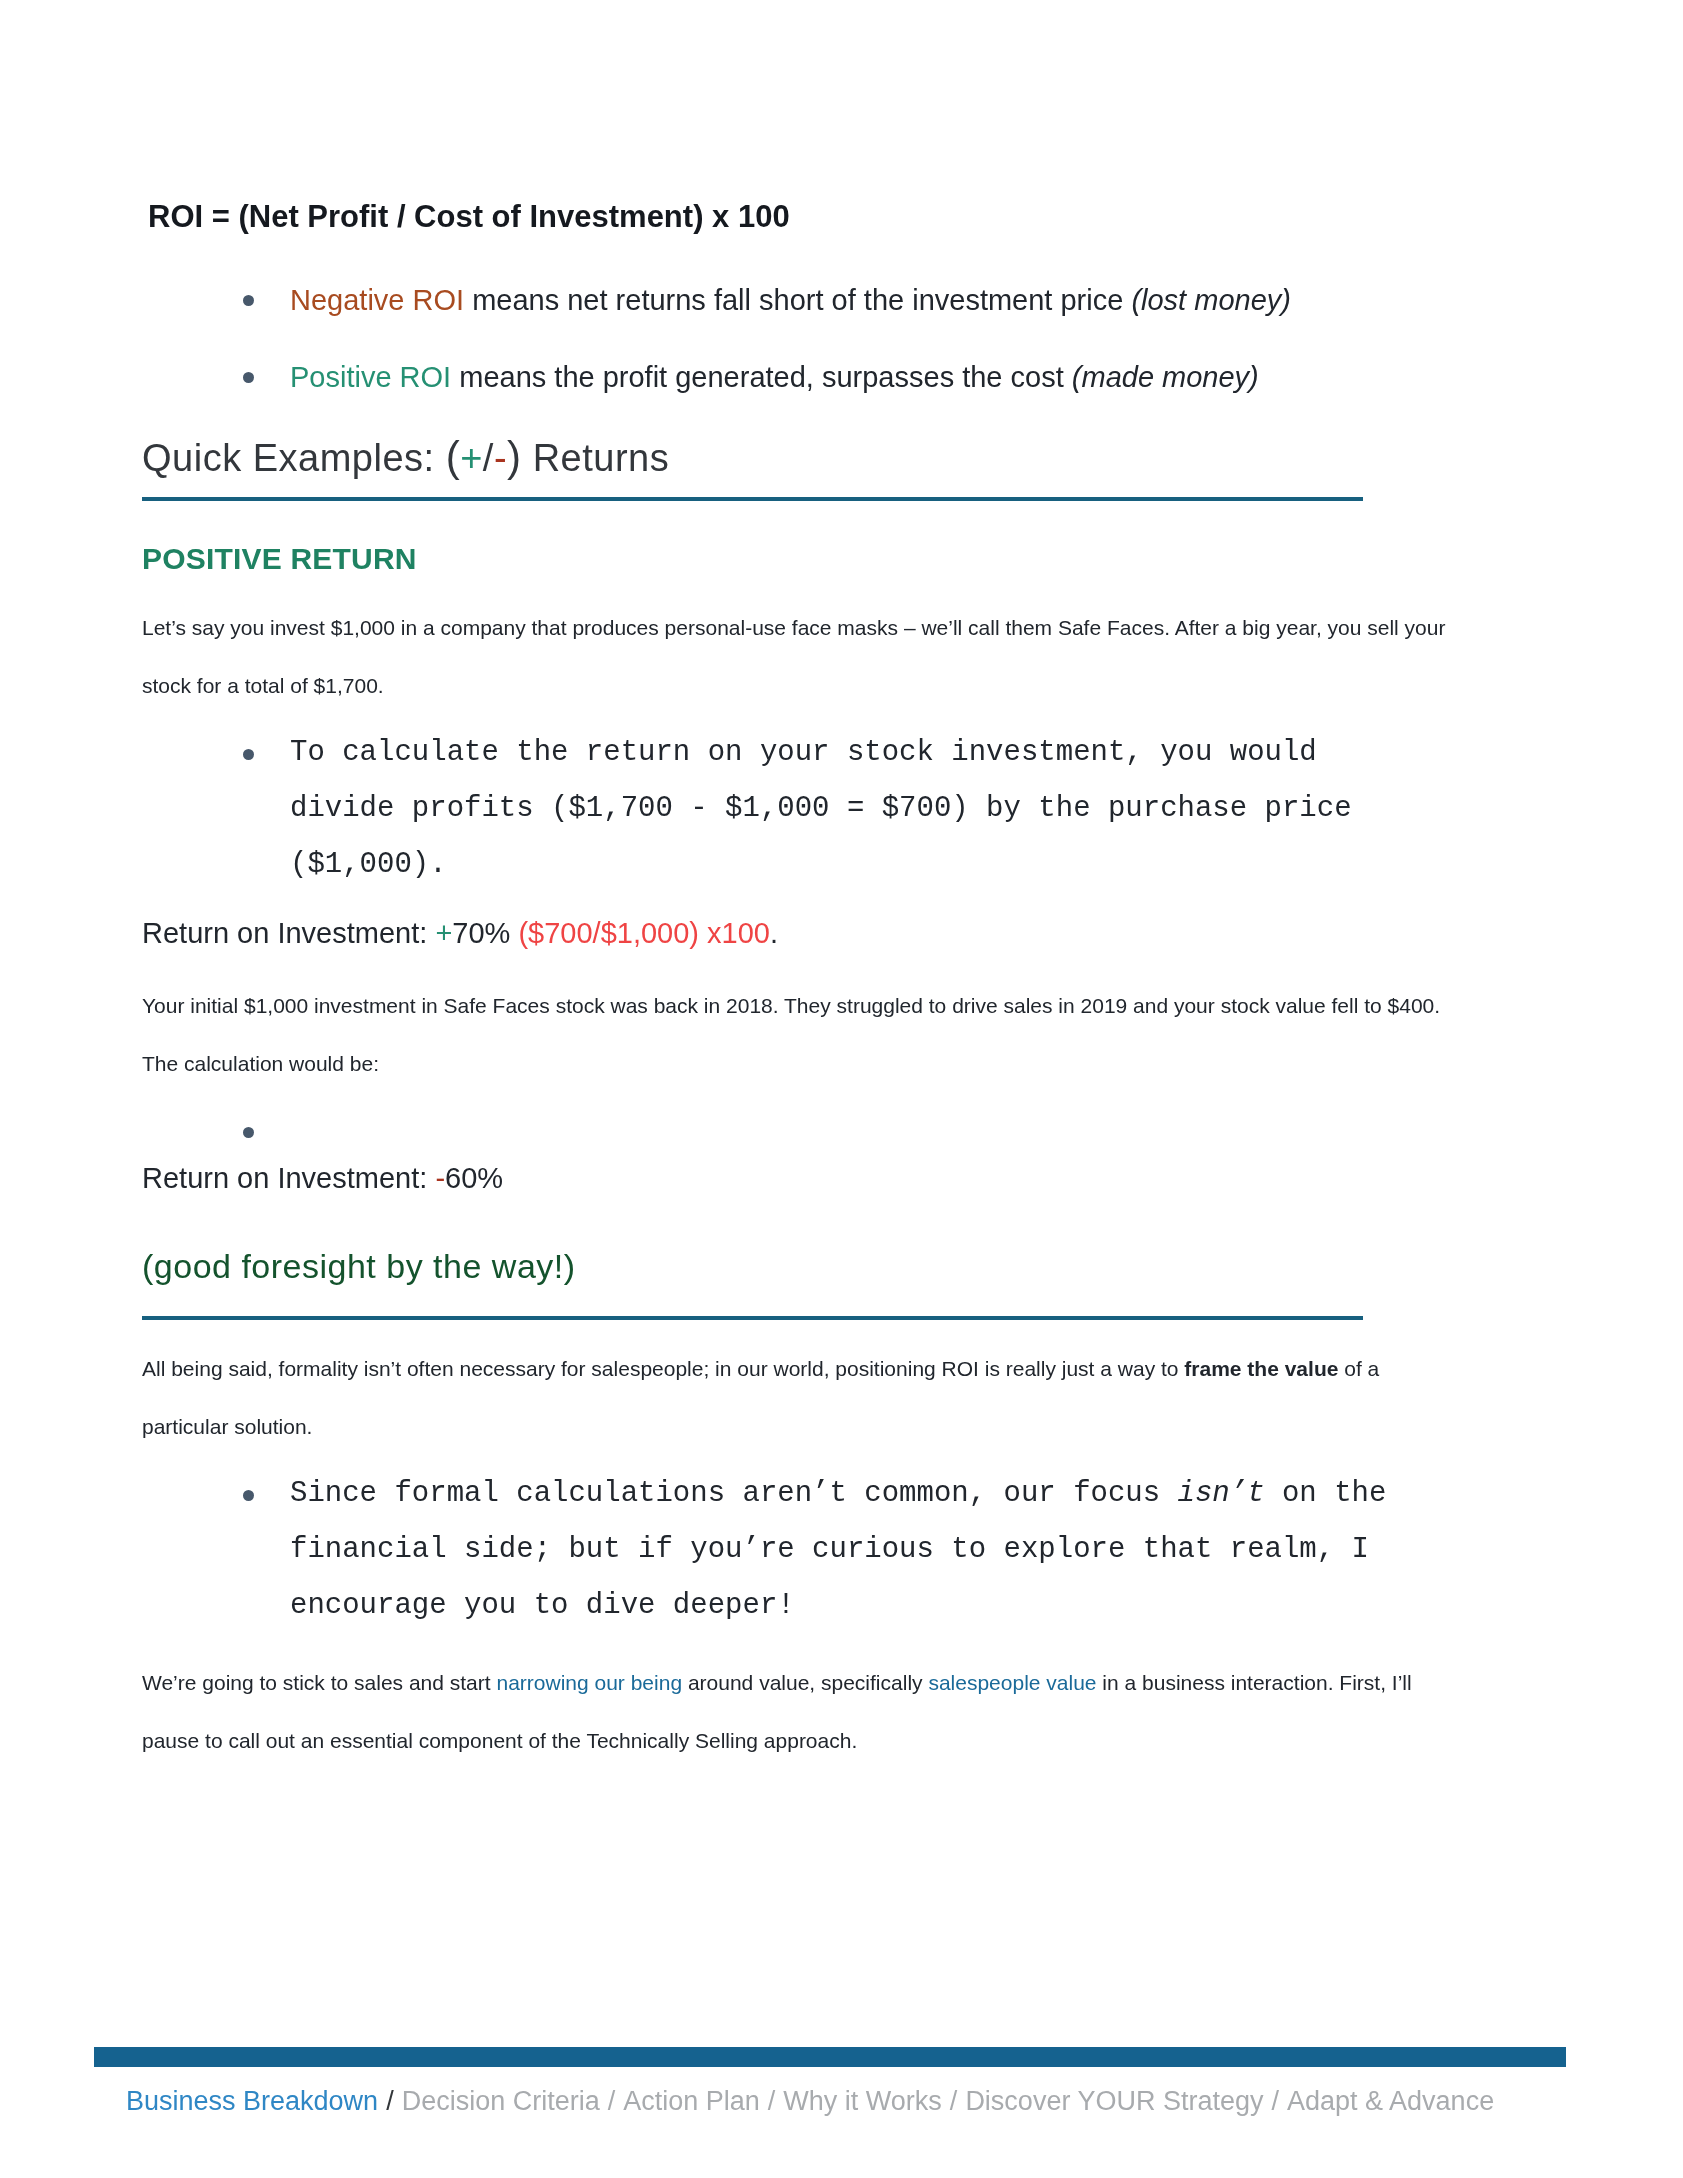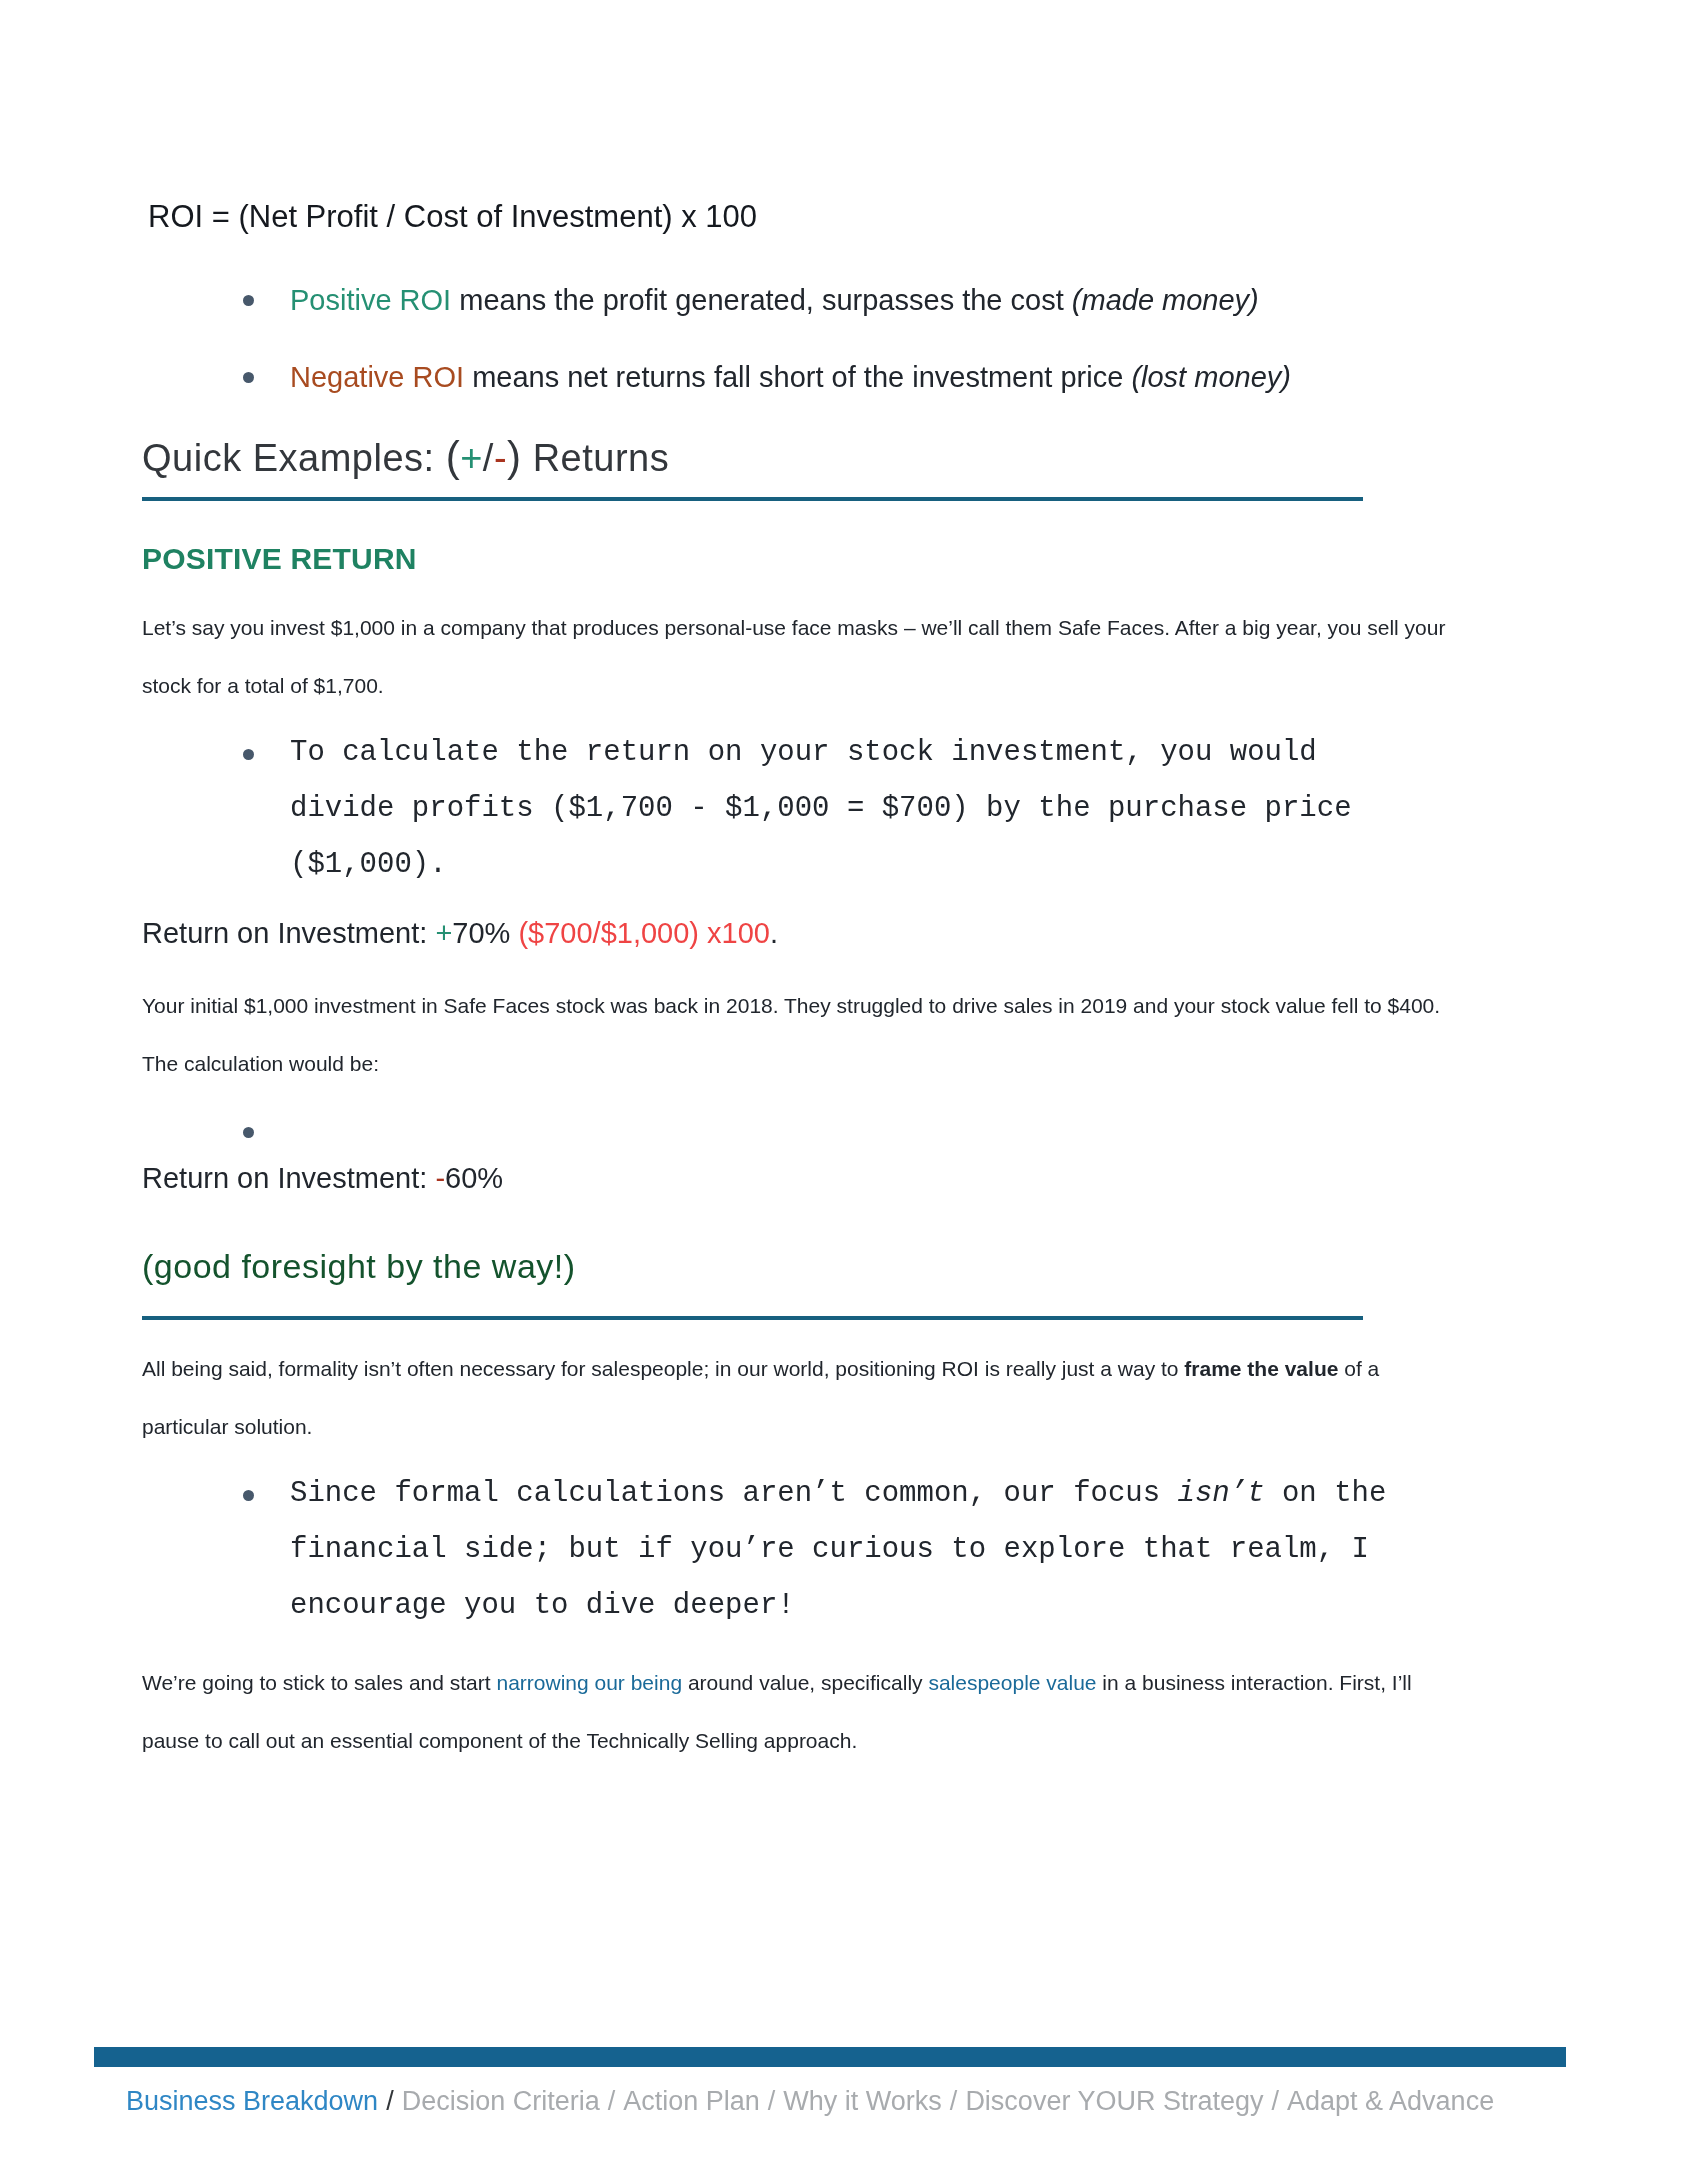--- a/index.html
+++ b/index.html
@@ -13,21 +13,21 @@
     overflow: hidden;
   }
   .content {
     position: absolute;
     top: 0; left: 142px;
     width: 1406px;
   }
   .formula-heading {
     margin: 196px 0 0 6px;
     font-size: 31px;
-    font-weight: normal;
+    font-weight: bold;
     line-height: 42px;
     color: #15191f;
   }
   ul.top-bullets {
     list-style: none;
     margin: 40px 0 0 0;
     padding: 0;
   }
   ul.top-bullets li { margin-bottom: 33px; }
   .bullet-item {
@@ -130,25 +130,25 @@
 </head>
 <body>
 
 <div class="content">
 
   <h1 class="formula-heading">ROI = (Net Profit / Cost of Investment) x 100</h1>
 
   <ul class="top-bullets">
     <li class="bullet-item">
       <span class="dot"></span>
-      <span class="btxt"><span class="t-green">Positive ROI</span><span> means the profit generated, surpasses the cost </span><span class="t-italic">(made money)</span></span>
+      <span class="btxt"><span class="t-rust">Negative ROI</span><span> means net returns fall short of the investment price </span><span class="t-italic">(lost money)</span></span>
     </li>
     <li class="bullet-item">
       <span class="dot"></span>
-      <span class="btxt"><span class="t-rust">Negative ROI</span><span> means net returns fall short of the investment price </span><span class="t-italic">(lost money)</span></span>
+      <span class="btxt"><span class="t-green">Positive ROI</span><span> means the profit generated, surpasses the cost </span><span class="t-italic">(made money)</span></span>
     </li>
   </ul>
 
   <div class="quick-heading"><span>Quick Examples: </span><span class="paren">(</span><span class="t-green">+</span><span>/</span><span class="t-minus-red">-</span><span class="paren">)</span><span> Returns</span></div>
 
   <hr class="rule rule-1">
 
   <h2 class="section-heading green">POSITIVE RETURN</h2>
 
   <p class="para">Let’s say you invest $1,000 in a company that produces personal-use face masks – we’ll call them Safe Faces. After a big year, you sell your stock for a total of $1,700.</p>

